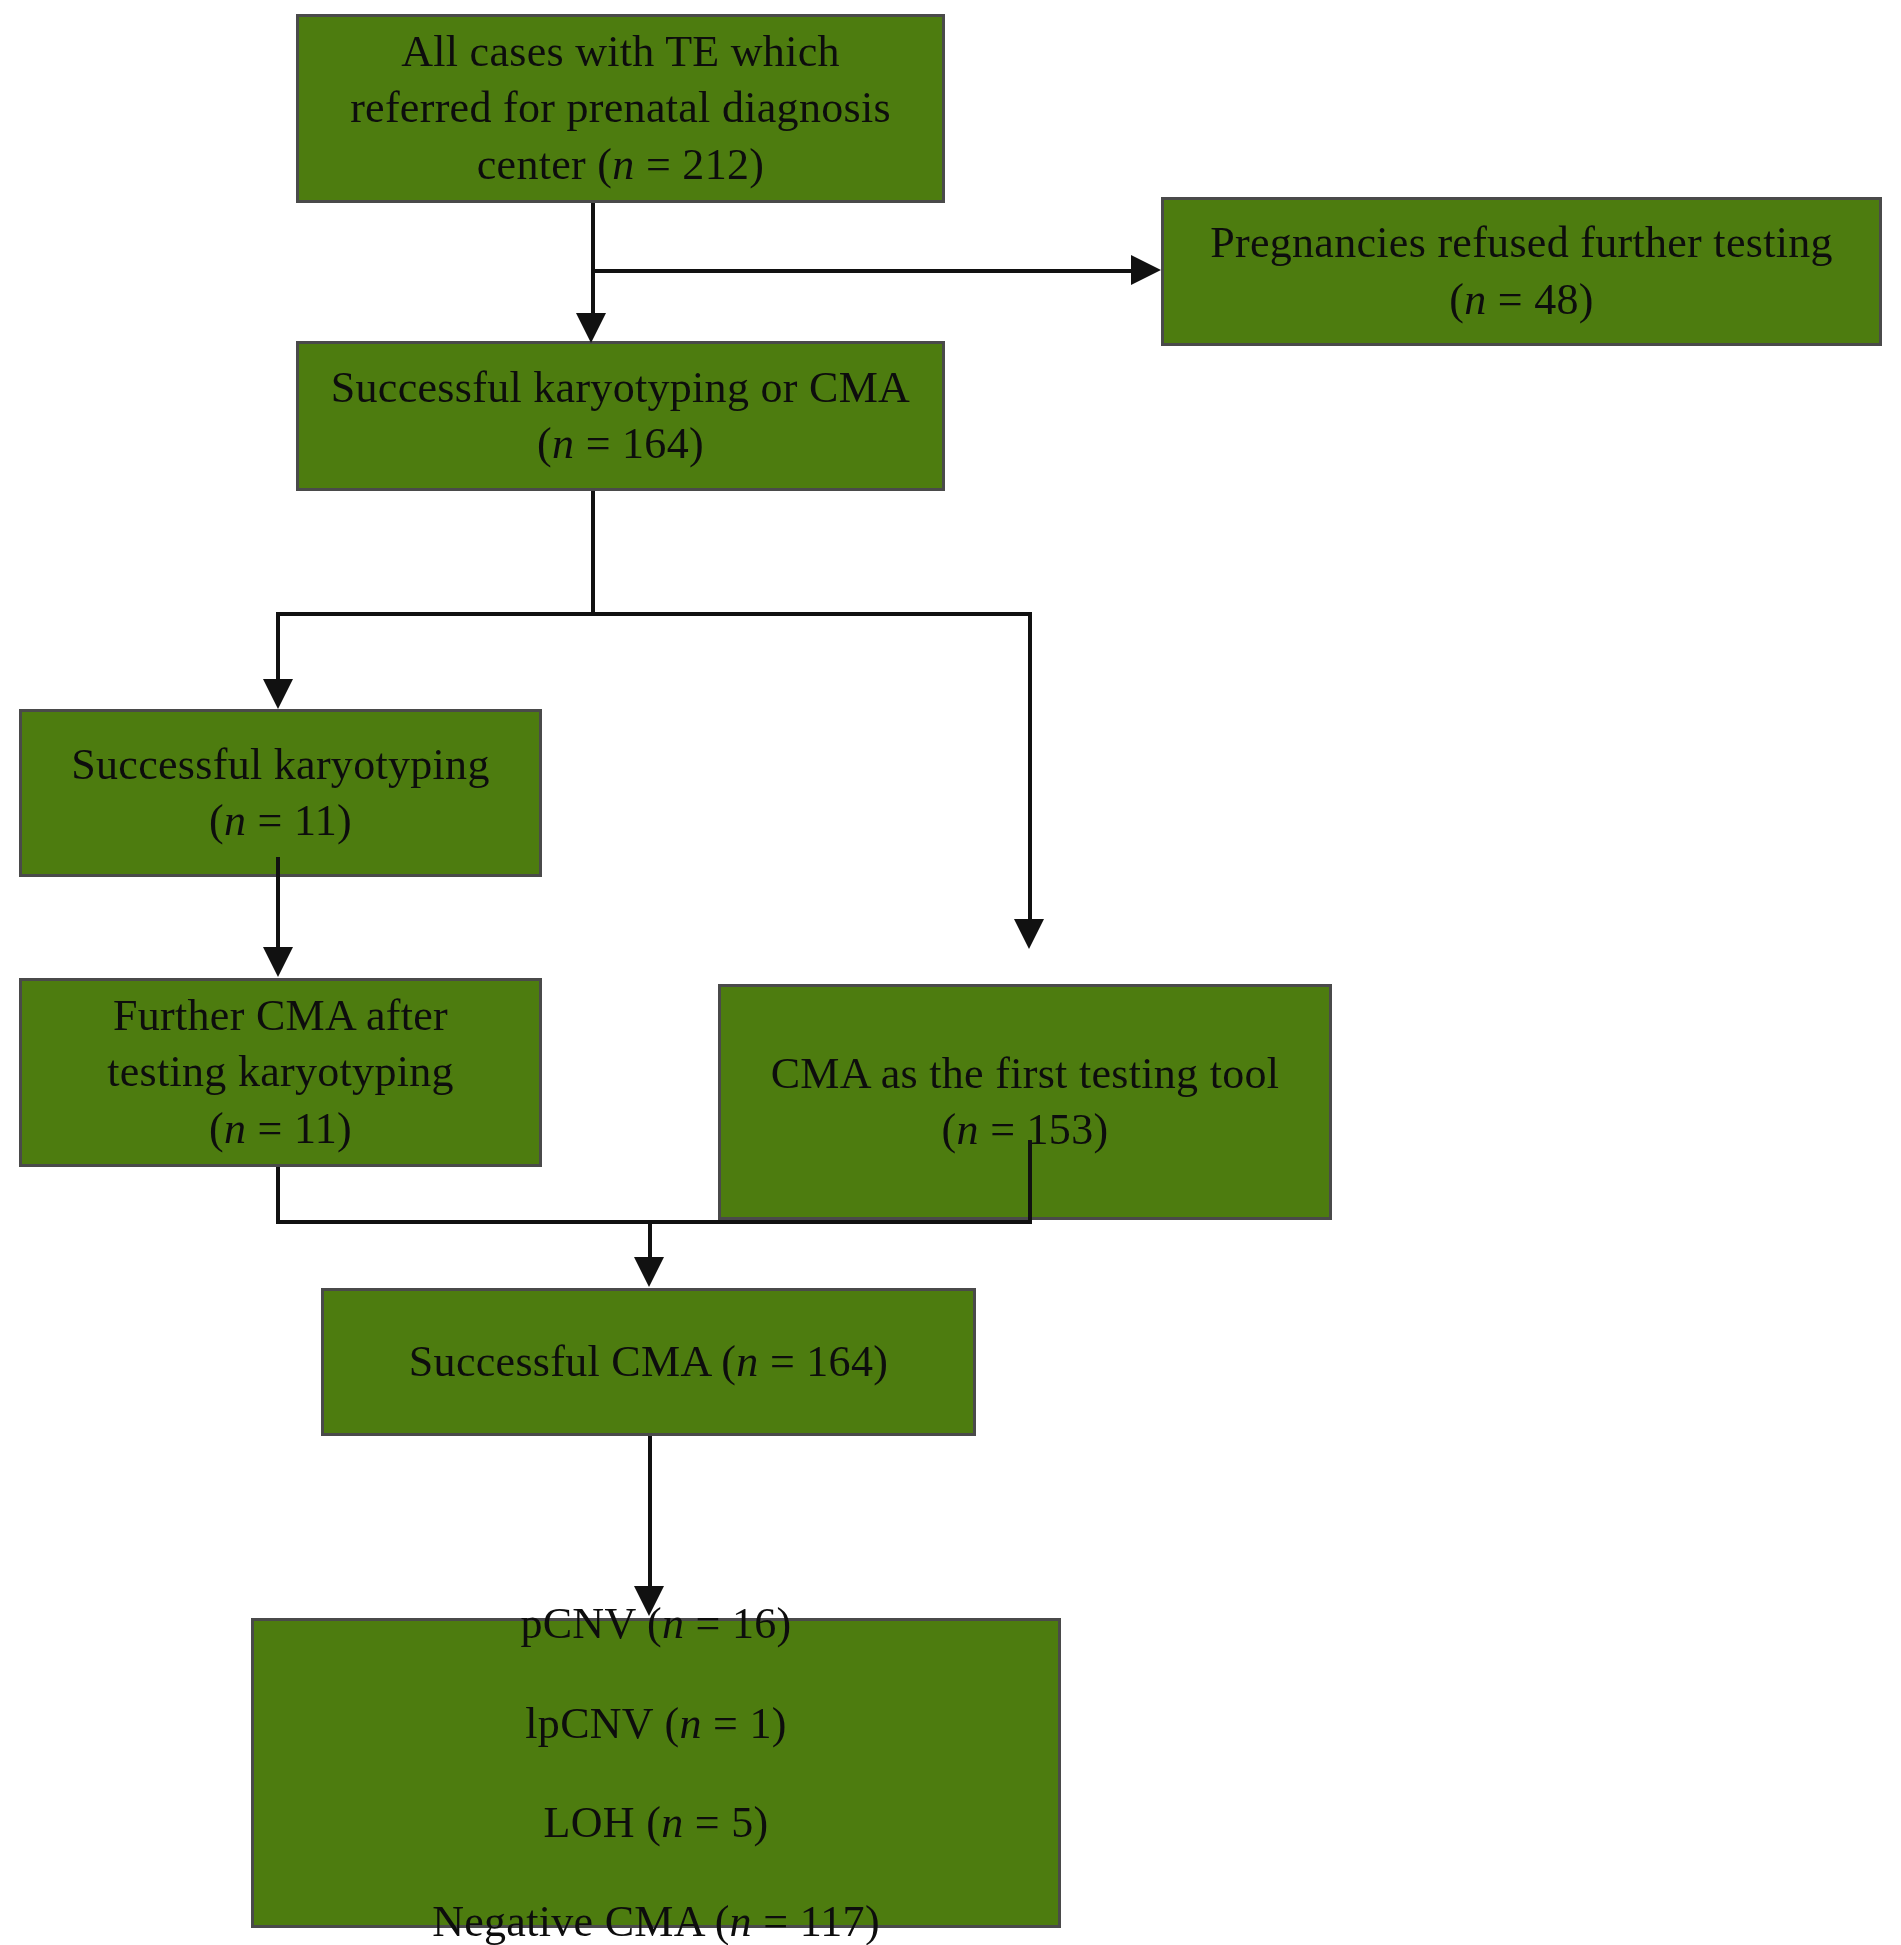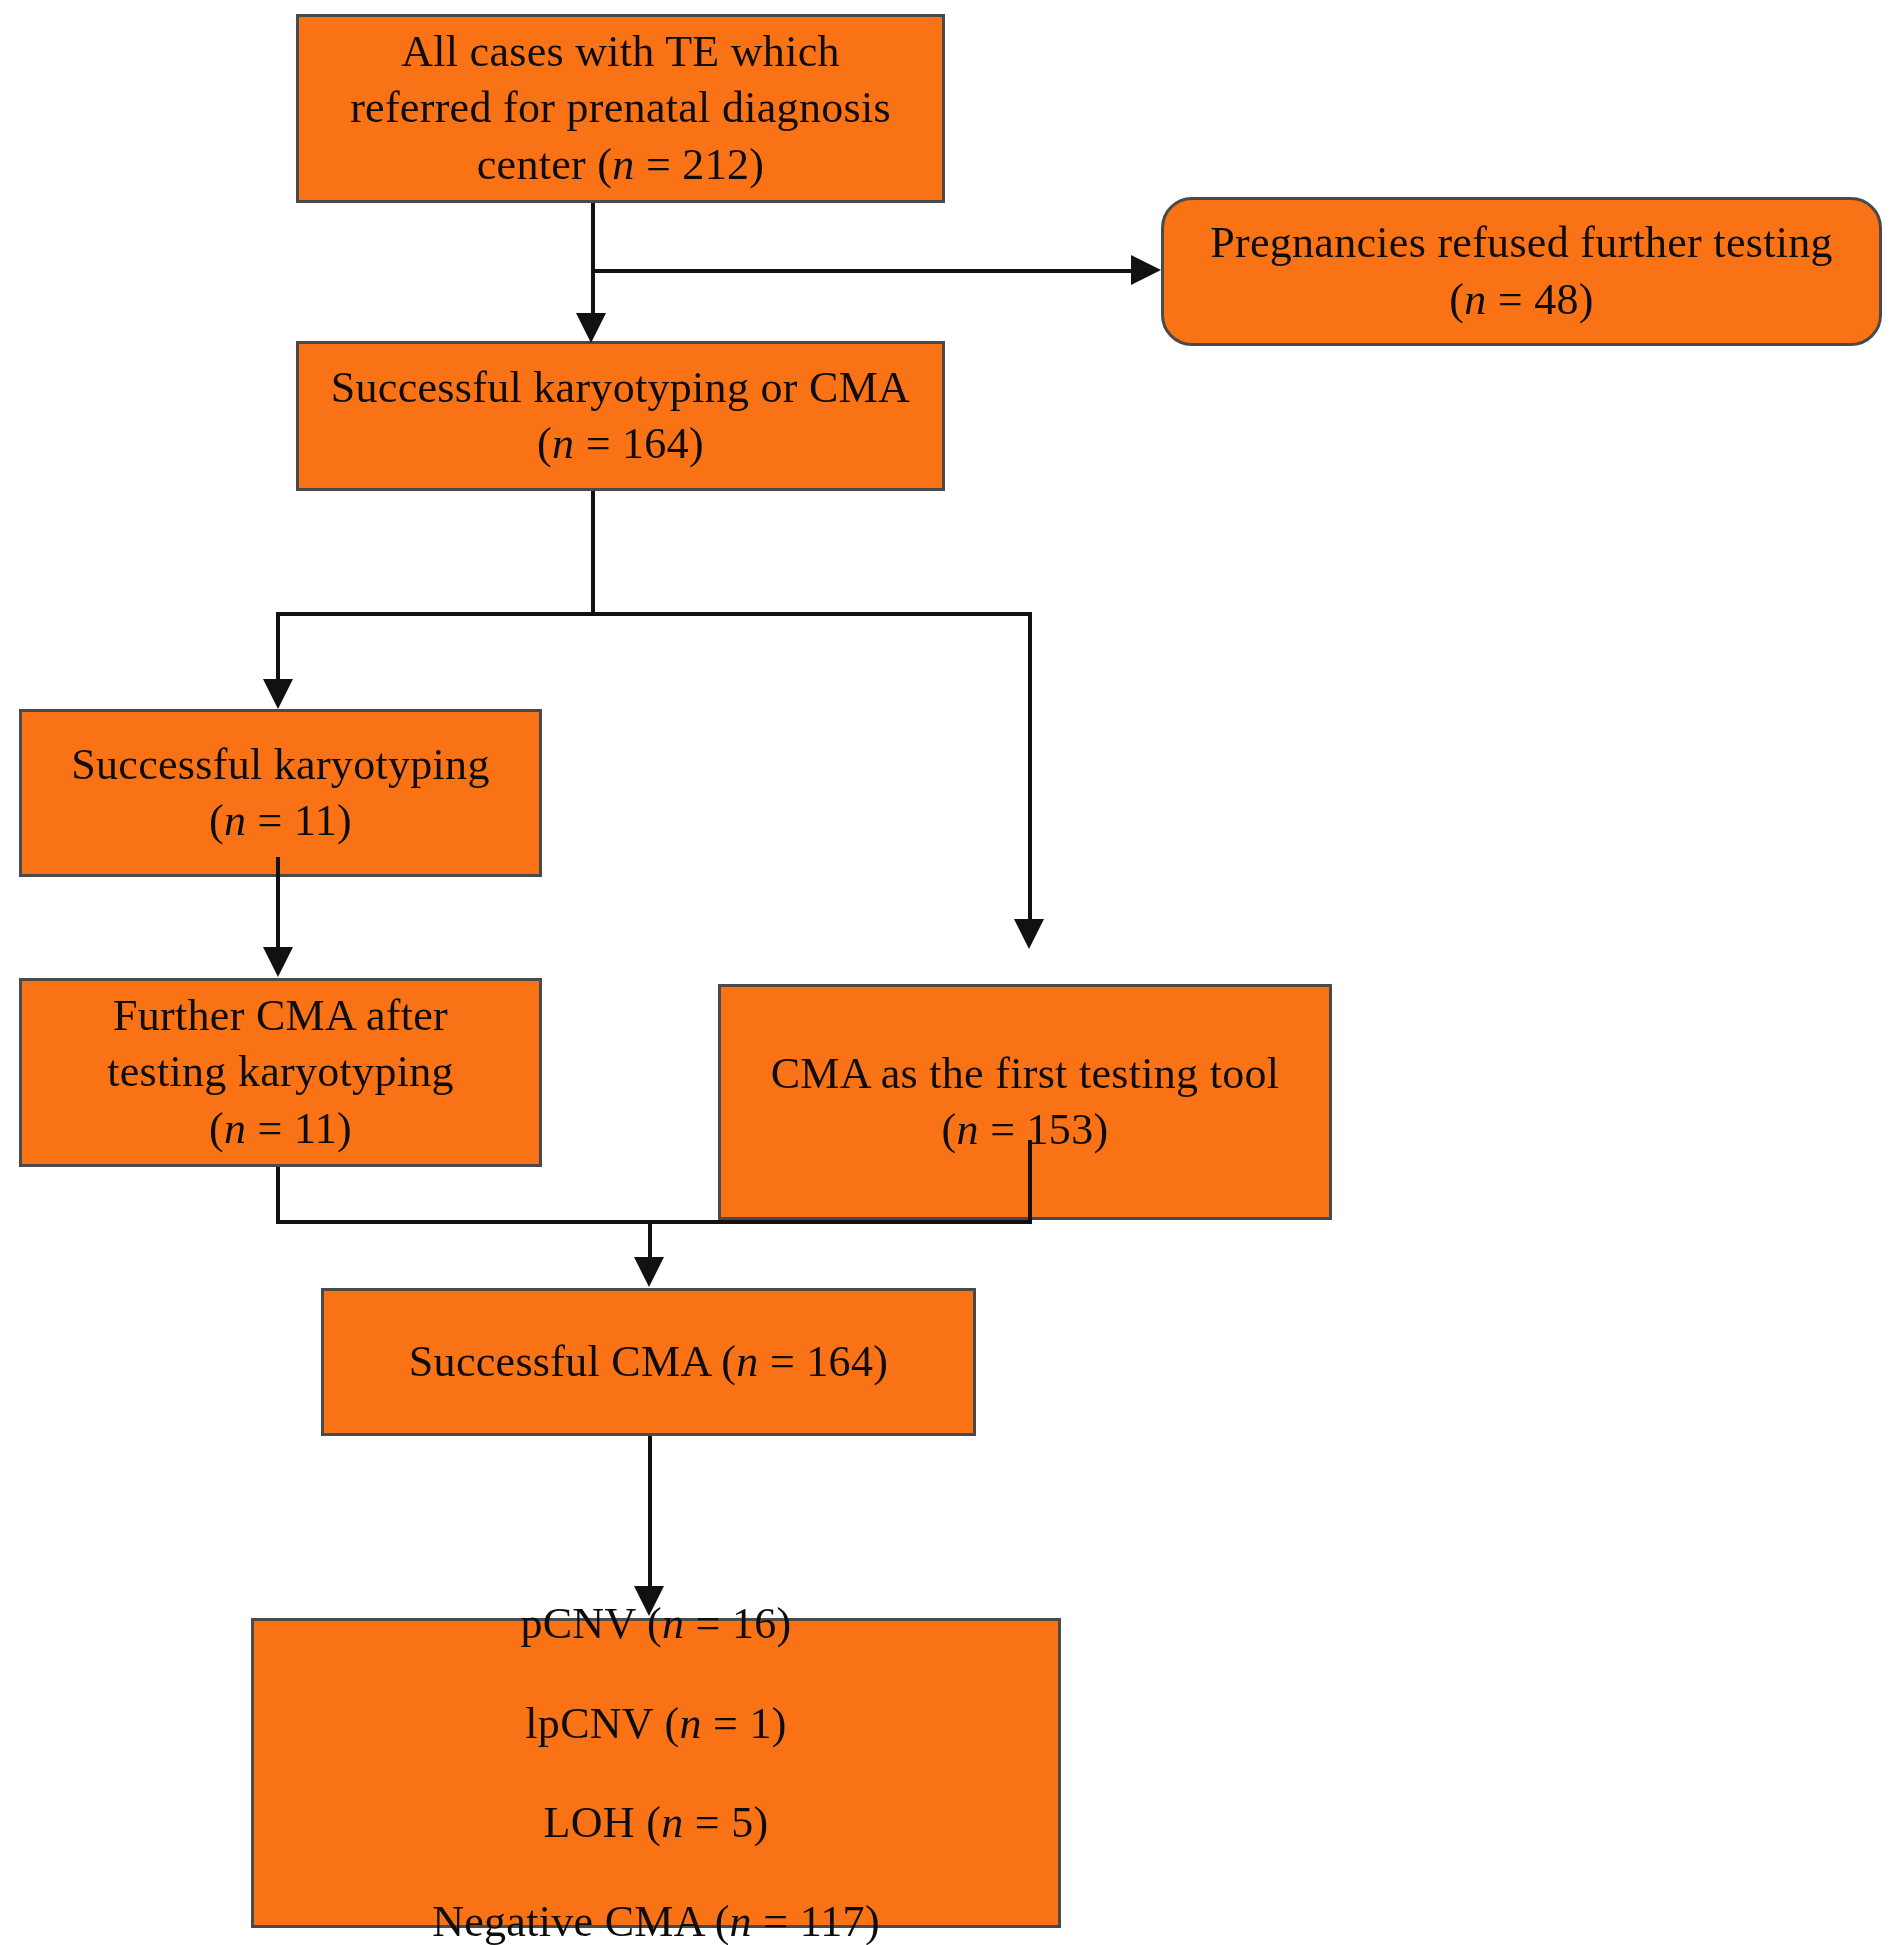--- a/index.html
+++ b/index.html
@@ -12,21 +12,21 @@
     position:relative;
     width:1901px;
     height:1946px;
     background:#ffffff;
     overflow:hidden;
   }
   
   .node{
     position:absolute;
     box-sizing:border-box;
-    background:#f97316;
+    background:#4d7c0f;
     border:3.2px solid #4a4a4a;
     display:flex;
     flex-direction:column;
     align-items:center;
     justify-content:center;
     text-align:center;
     line-height:1.28;
     font-size:44px;
     letter-spacing:0.3px;
     padding:3.8px 8.8px;
@@ -59,21 +59,21 @@
 <body>
 
 <div id="stage">
 
   <div class="node" style="left:296px; top:14px; width:649px; height:189px;">
     <span class="ln">All cases with  TE which</span>
     <span class="ln">referred for prenatal diagnosis</span>
     <span class="ln"><span>center  (</span><span class="italic-n">n</span><span> = 212)</span></span>
   </div>
 
-  <div class="node" style="left:1161px; top:197px; width:721px; height:149px;border-radius:31px;">
+  <div class="node" style="left:1161px; top:197px; width:721px; height:149px;">
     <span class="ln">Pregnancies refused further testing</span>
     <span class="ln"><span>(</span><span class="italic-n">n</span><span> = 48)</span></span>
   </div>
 
   <div class="node" style="left:296px; top:341px; width:649px; height:150px;">
     <span class="ln">Successful karyotyping or CMA</span>
     <span class="ln"><span>(</span><span class="italic-n">n</span><span> = 164)</span></span>
   </div>
 
   <div class="node" style="left:19px; top:709px; width:523px; height:168px;">

